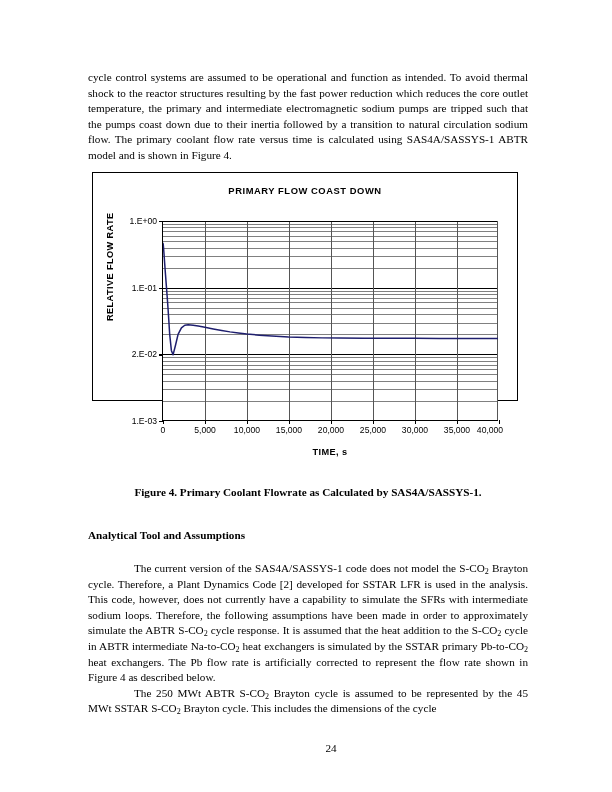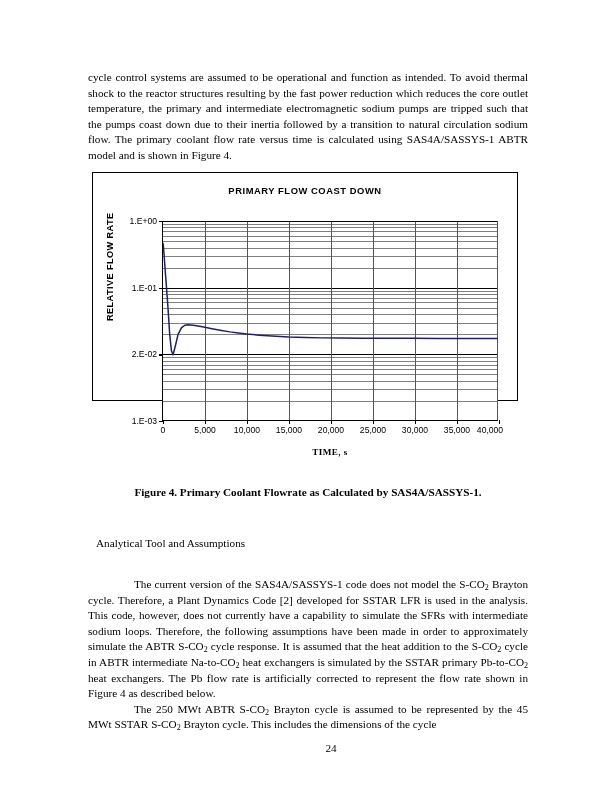--- a/index.html
+++ b/index.html
@@ -35,23 +35,23 @@
     text-align: justify;
     text-justify: inter-word;
     font-family: "Liberation Serif", serif;
   }
   p.indented {
     text-indent: 46px;
   }
   .gap-md { height: 18px; }
 
   h2.section-heading {
-    margin: 8px;
+    margin: 0;
     font-size: 11.2px;
-    font-weight: normal;
+    font-weight: bold;
     font-family: "Liberation Serif", serif;
     line-height: 15px;
   }
   .figure-caption {
     font-size: 11.2px;
     font-weight: bold;
     text-align: center;
     font-family: "Liberation Serif", serif;
     line-height: 15px;
   }
@@ -183,21 +183,21 @@
     letter-spacing: 0.4px;
     white-space: nowrap;
     color: #000000;
   }
   .x-axis-title {
     position: absolute;
     left: 69px;
     width: 336px;
     top: 274px;
     text-align: center;
-    font-family: Liberation Serif, serif;
+    font-family: Liberation Sans, sans-serif;
     font-size: 9.2px;
     font-weight: bold;
     letter-spacing: 0.4px;
     color: #000000;
   }
 
   .caption-wrap {
     position: absolute;
     left: 88px;
     top: 485px;

